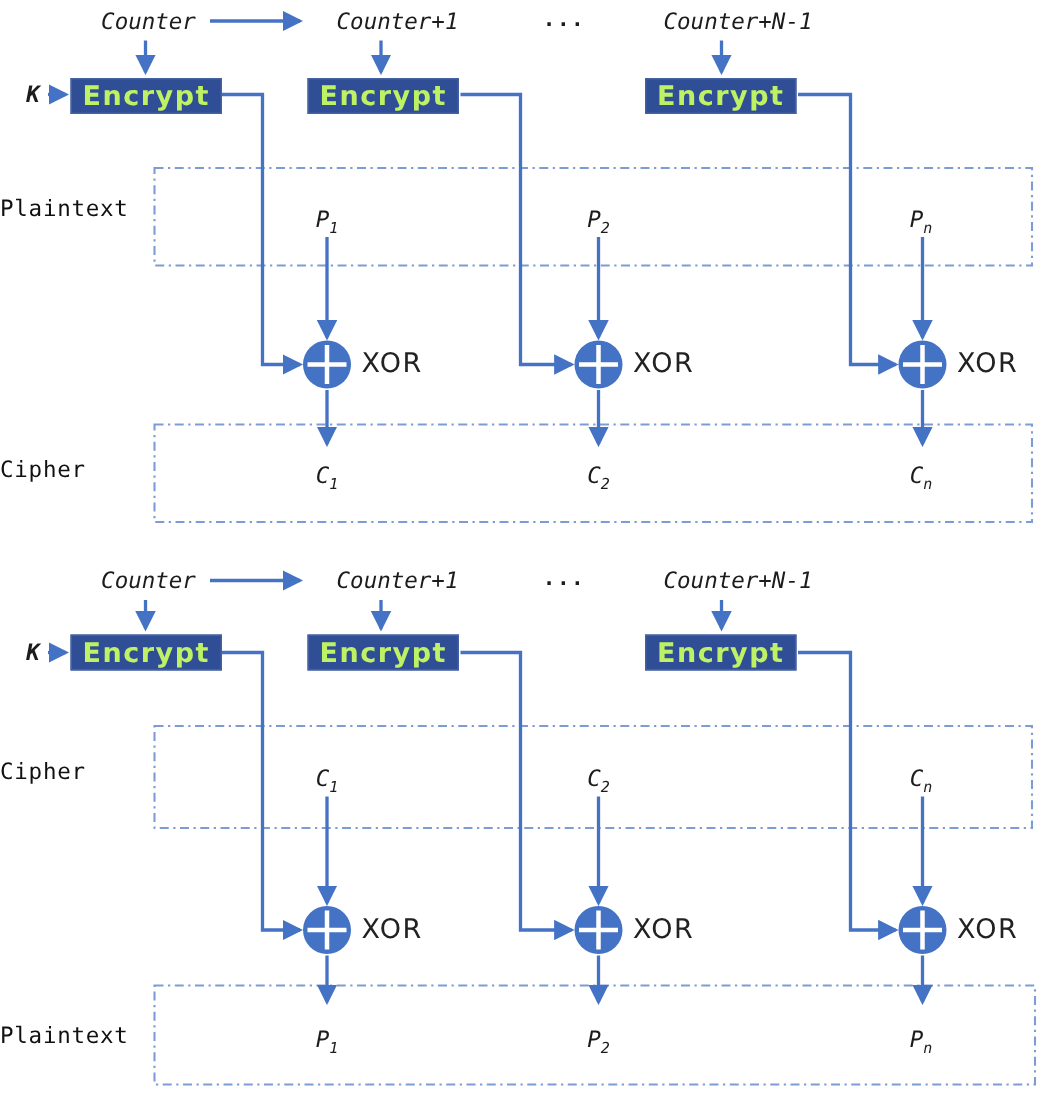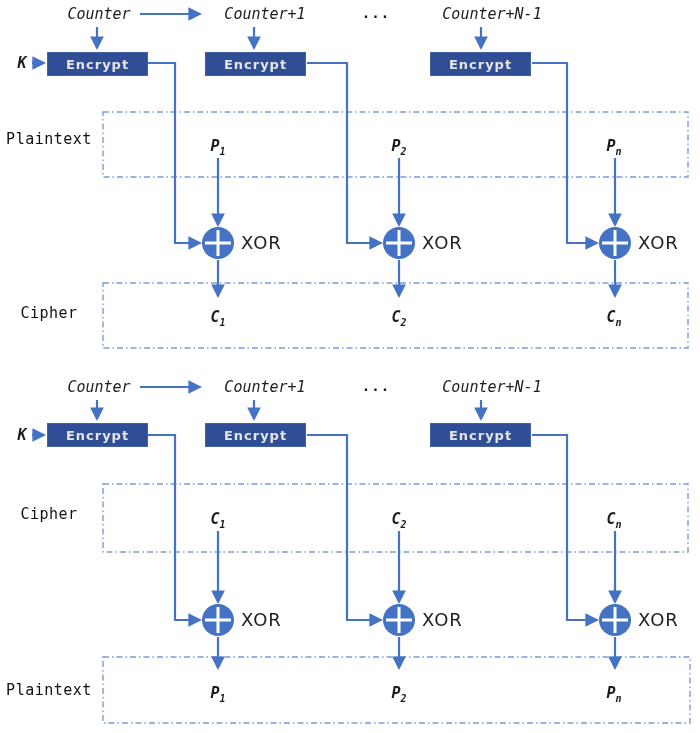--- a/index.html
+++ b/index.html
@@ -5,30 +5,30 @@
   html,body{margin:0;padding:0;background:#ffffff;}
   #canvas{
     position:relative;width:696px;height:733px;background:#ffffff;overflow:hidden;
     font-family:"DejaVu Sans Mono", monospace;
   }
   #wires{position:absolute;left:0;top:0;width:700px;height:733px;}
   .lbl{position:absolute;height:20px;line-height:20px;white-space:nowrap;color:#1c1c1c;}
   .ctr{font-size:15px;font-style:italic;font-weight:500;transform:translateX(-50%);}
   .dots{font-size:14px;font-weight:bold;transform:translateX(-50%);letter-spacing:1px;}
   .k-lbl{font-size:15px;font-style:italic;font-weight:bold;transform:translateX(-50%);}
-  .pc{font-size:15px;font-style:italic;font-weight:bold;transform:translateX(-50%);}
+  .pc{font-size:15px;font-style:italic;font-weight:normal;transform:translateX(-50%);}
   .pc sub{font-size:10px;font-style:italic;vertical-align:-4px;}
-  .row-lbl{left:0;width:98px;text-align:center;font-size:15px;letter-spacing:0.5px;color:#111;}
+  .row-lbl{left:0;width:98px;text-align:left;font-size:15px;letter-spacing:0.5px;color:#111;}
   .xor-lbl{font-family:"DejaVu Sans", sans-serif;font-size:18px;letter-spacing:1px;color:#222;}
   .enc-box{
     position:absolute;width:101px;height:24px;
     background:#2f4e95;border:1px solid #44629f;box-sizing:border-box;
     display:flex;align-items:center;justify-content:center;
-    color:#e5e5e5;font-family:"DejaVu Sans", sans-serif;
-    font-size:13px;font-weight:bold;letter-spacing:1px;
+    color:#bef264;font-family:"DejaVu Sans", sans-serif;
+    font-size:18px;font-weight:bold;letter-spacing:1px;
   }
 </style>
 </head>
 <body>
 
 <div id="canvas">
 
   <svg id="wires" viewBox="0 0 700 733" xmlns="http://www.w3.org/2000/svg">
     <defs>
       <marker id="ah" viewBox="0 0 10 10" refX="8.5" refY="5" markerWidth="6.2" markerHeight="6.2" orient="auto-start-reverse">

